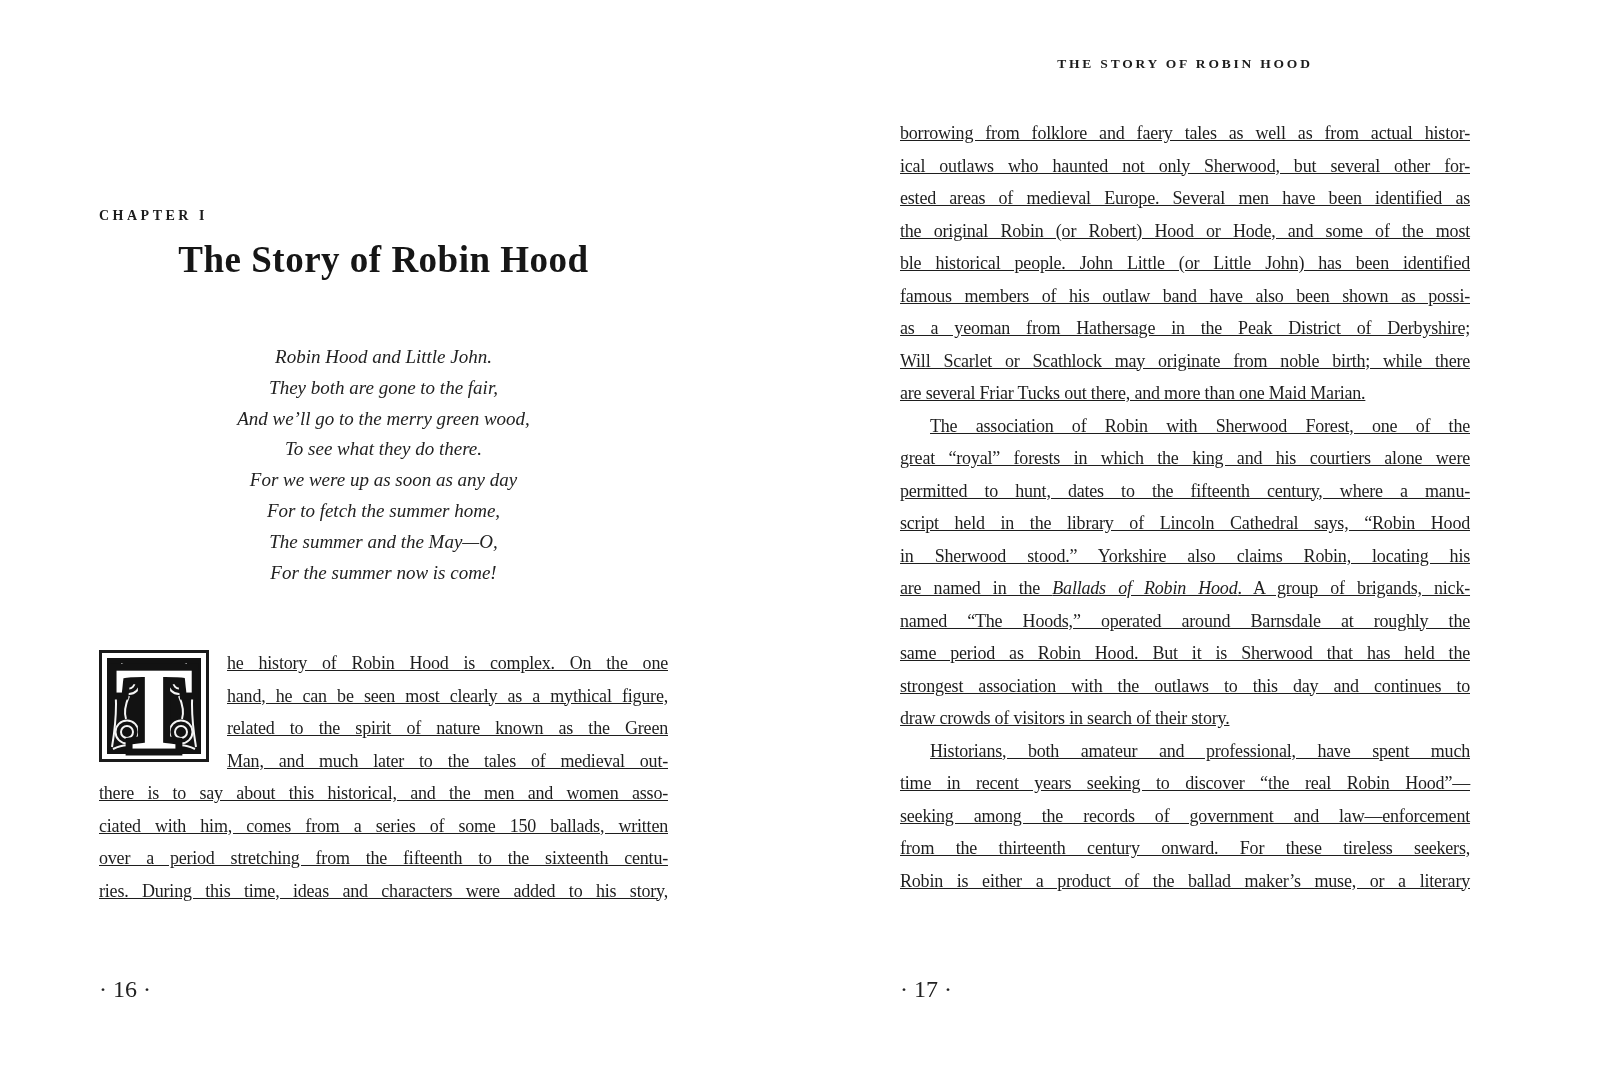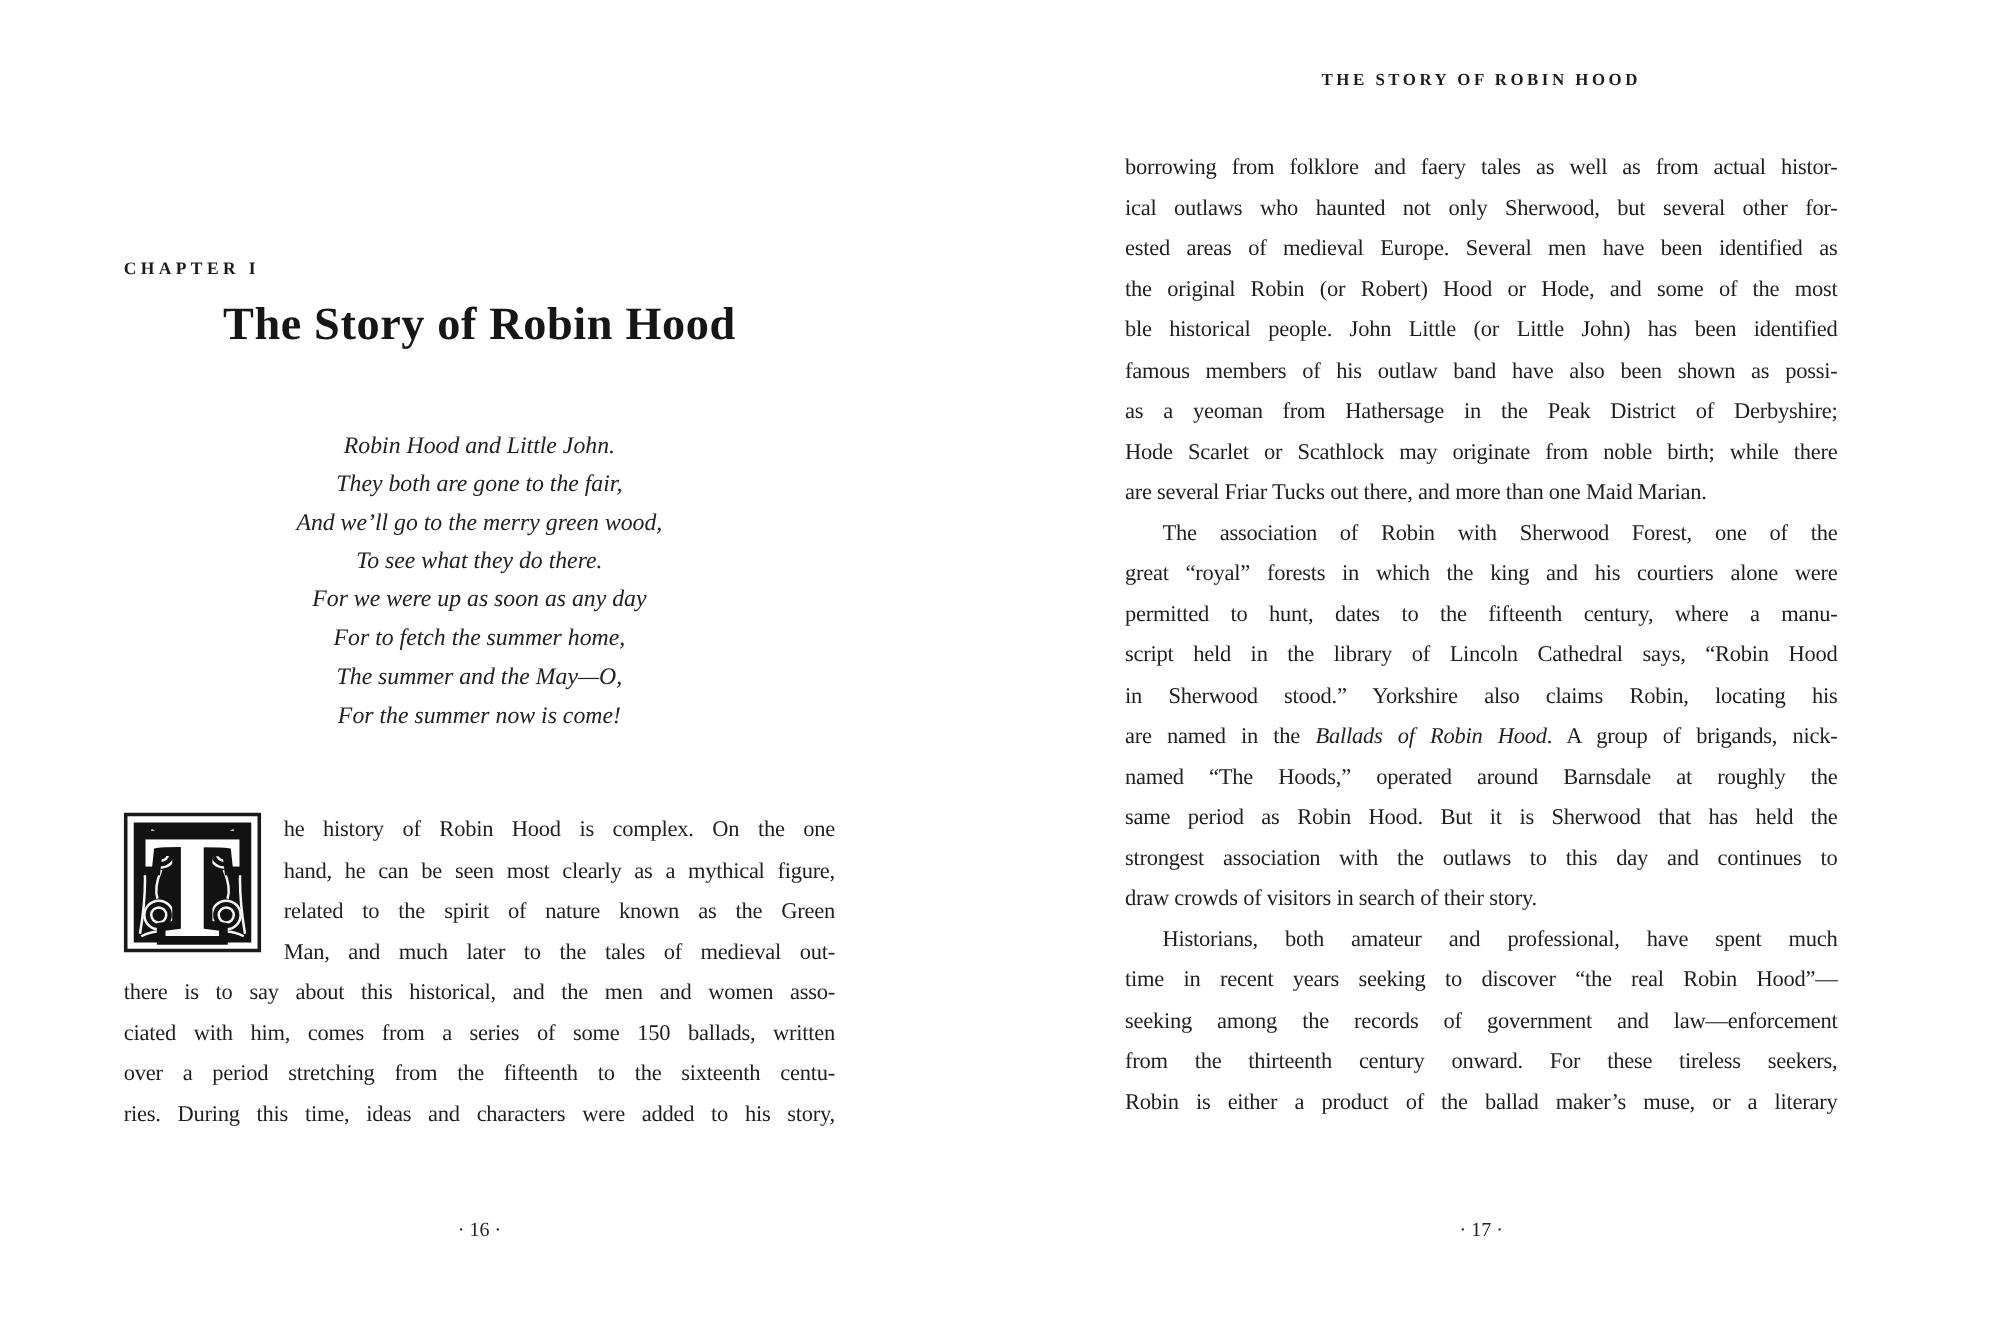--- a/index.html
+++ b/index.html
@@ -32,21 +32,21 @@
   }
   .poem { position: absolute; top: 338px; width: 100%; }
   .poem-line {
     text-align: center;
     font-style: italic;
     font-size: 19px;
     line-height: 30.8px;
     color: #222222;
   }
 
-  .body-para { position: absolute; width: 100%; }
+  .body-para { position: absolute; width: 100%; text-decoration: underline; }
   .left-body  { top: 643px; }
   .right-body { top: 113px; }
 
   .ln {
     font-size: 18px;
     line-height: 32.5px;
     letter-spacing: -0.2px;
     text-align: justify;
     text-align-last: justify;
     color: #1e1e1e;
@@ -64,22 +64,21 @@
   .running-header {
     position: absolute; top: 52px; width: 100%;
     text-align: center;
     font-size: 13.5px; font-weight: 600;
     letter-spacing: 2.8px;
     color: #1c1c1c;
   }
 
   .pagenum {
     position: absolute; top: 972px; width: 100%;
-    text-align: center;
-    font-size: 16px;
+    font-size: 24px;
     color: #222222;
   }
 </style>
 </head>
 <body>
 
 <div class="spread">
 
   <div class="page page-left">
     <div class="chapter-label">CHAPTER I</div>
@@ -143,21 +142,21 @@
     <div class="body-para right-body">
 
       <div>
         <div class="ln">borrowing from folklore and faery tales as well as from actual histor-</div>
         <div class="ln">ical outlaws who haunted not only Sherwood, but several other for-</div>
         <div class="ln">ested areas of medieval Europe. Several men have been identified as</div>
         <div class="ln">the original Robin (or Robert) Hood or Hode, and some of the most</div>
         <div class="ln">ble historical people. John Little (or Little John) has been identified</div>
         <div class="ln">famous members of his outlaw band have also been shown as possi-</div>
         <div class="ln">as a yeoman from Hathersage in the Peak District of Derbyshire;</div>
-        <div class="ln">Hode Scarlet or Scathlock may originate from noble birth; while there</div>
+        <div class="ln">Will Scarlet or Scathlock may originate from noble birth; while there</div>
         <div class="ln last">are several Friar Tucks out there, and more than one Maid Marian.</div>
       </div>
 
       <div>
         <div class="ln indent">The association of Robin with Sherwood Forest, one of the</div>
         <div class="ln">great “royal” forests in which the king and his courtiers alone were</div>
         <div class="ln">permitted to hunt, dates to the fifteenth century, where a manu-</div>
         <div class="ln">script held in the library of Lincoln Cathedral says, “Robin Hood</div>
         <div class="ln">in Sherwood stood.” Yorkshire also claims Robin, locating his</div>
         <div class="ln"><span>are named in the </span><i>Ballads of Robin Hood</i><span>. A group of brigands, nick-</span></div>

